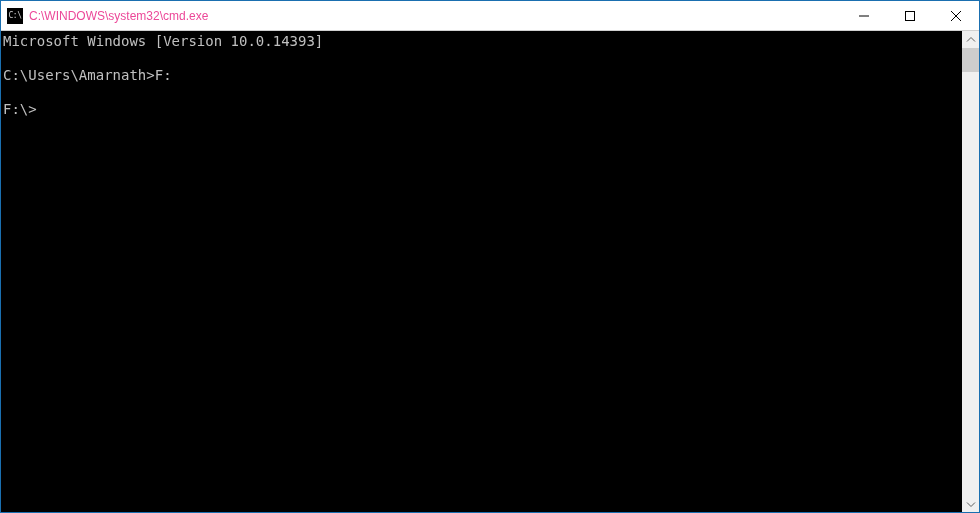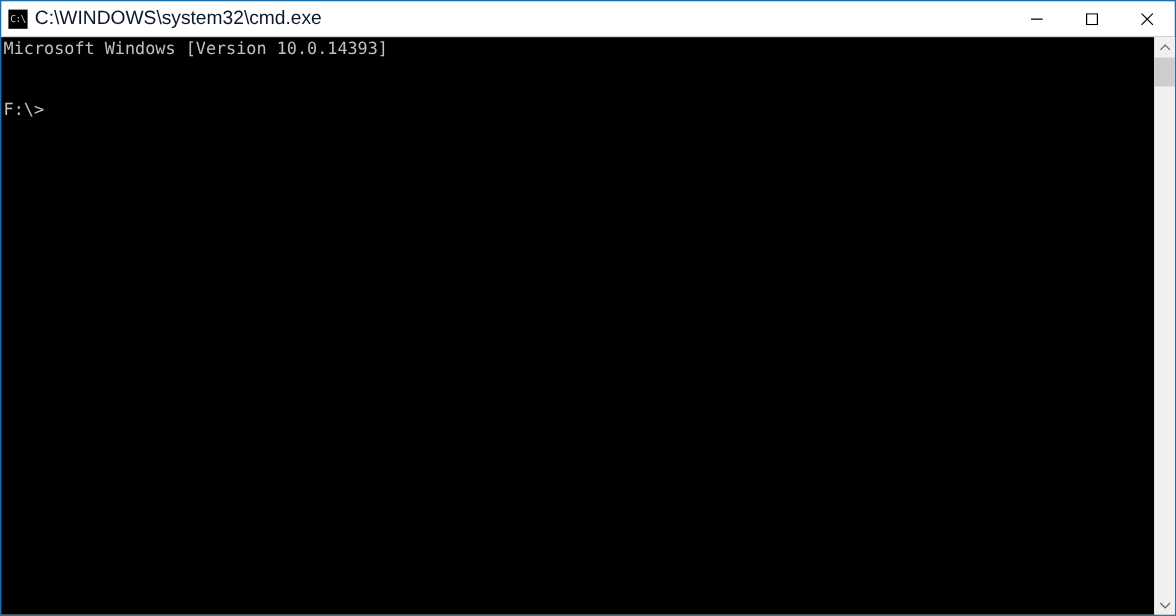--- a/index.html
+++ b/index.html
@@ -42,22 +42,22 @@
       justify-content: center;
     }
     .titlebar-icon-inner {
       color: #ccc;
       font-family: Consolas, monospace;
       font-size: 8px;
       line-height: 1;
       letter-spacing: -0.5px;
     }
     .titlebar-text {
-      font-size: 16px;
-      color: #0f172a;
+      font-size: 12px;
+      color: #ec4899;
       flex: 1;
       white-space: nowrap;
       overflow: hidden;
     }
     .titlebar-buttons {
       display: flex;
       height: 100%;
     }
     .titlebar-btn {
       width: 46px;
@@ -69,22 +69,23 @@
       border: none;
       cursor: pointer;
     }
     .titlebar-btn svg {
       width: 10px;
       height: 10px;
     }
     .client-area {
       flex: 1;
       display: flex;
-      background: #fef9c3;
+      background: #5eead4;
       min-height: 0;
+      border-radius: 20px;
     }
     .terminal {
       flex: 1;
       background: #000;
       color: #c0c0c0;
       font-family: Consolas, "Lucida Console", monospace;
       font-size: 14px;
       line-height: 17px;
       padding: 2px 0 0 2px;
       white-space: pre;
@@ -145,21 +146,21 @@
       </button>
       <button class="titlebar-btn close">
         <svg viewBox="0 0 10 10">
             <line x1="0" y1="0" x2="10" y2="10" stroke="#000" stroke-width="1"></line>
             <line x1="10" y1="0" x2="0" y2="10" stroke="#000" stroke-width="1"></line>
           </svg>
       </button>
     </div>
   </div>
   <div class="client-area">
-    <div class="terminal" id="terminal"><span class="line">Microsoft Windows [Version 10.0.14393]</span><span class="line">&nbsp;</span><span class="line">&nbsp;</span><span class="line">F:\&gt;</span></div>
+    <div class="terminal" id="terminal"><span class="line">Microsoft Windows [Version 10.0.14393]</span><span class="line">&nbsp;</span><span class="line">C:\Users\Amarnath&gt;F:</span><span class="line">&nbsp;</span><span class="line">F:\&gt;</span></div>
     <div class="scrollbar">
       <button class="scroll-btn">
         <svg width="10" height="10" viewBox="0 0 10 10">
             <path d="M1 6.5 L5 2.5 L9 6.5" fill="none" stroke="#606060" stroke-width="1"></path>
           </svg>
       </button>
       <div class="scroll-track">
         <div class="scroll-thumb"></div>
       </div>
       <button class="scroll-btn">

